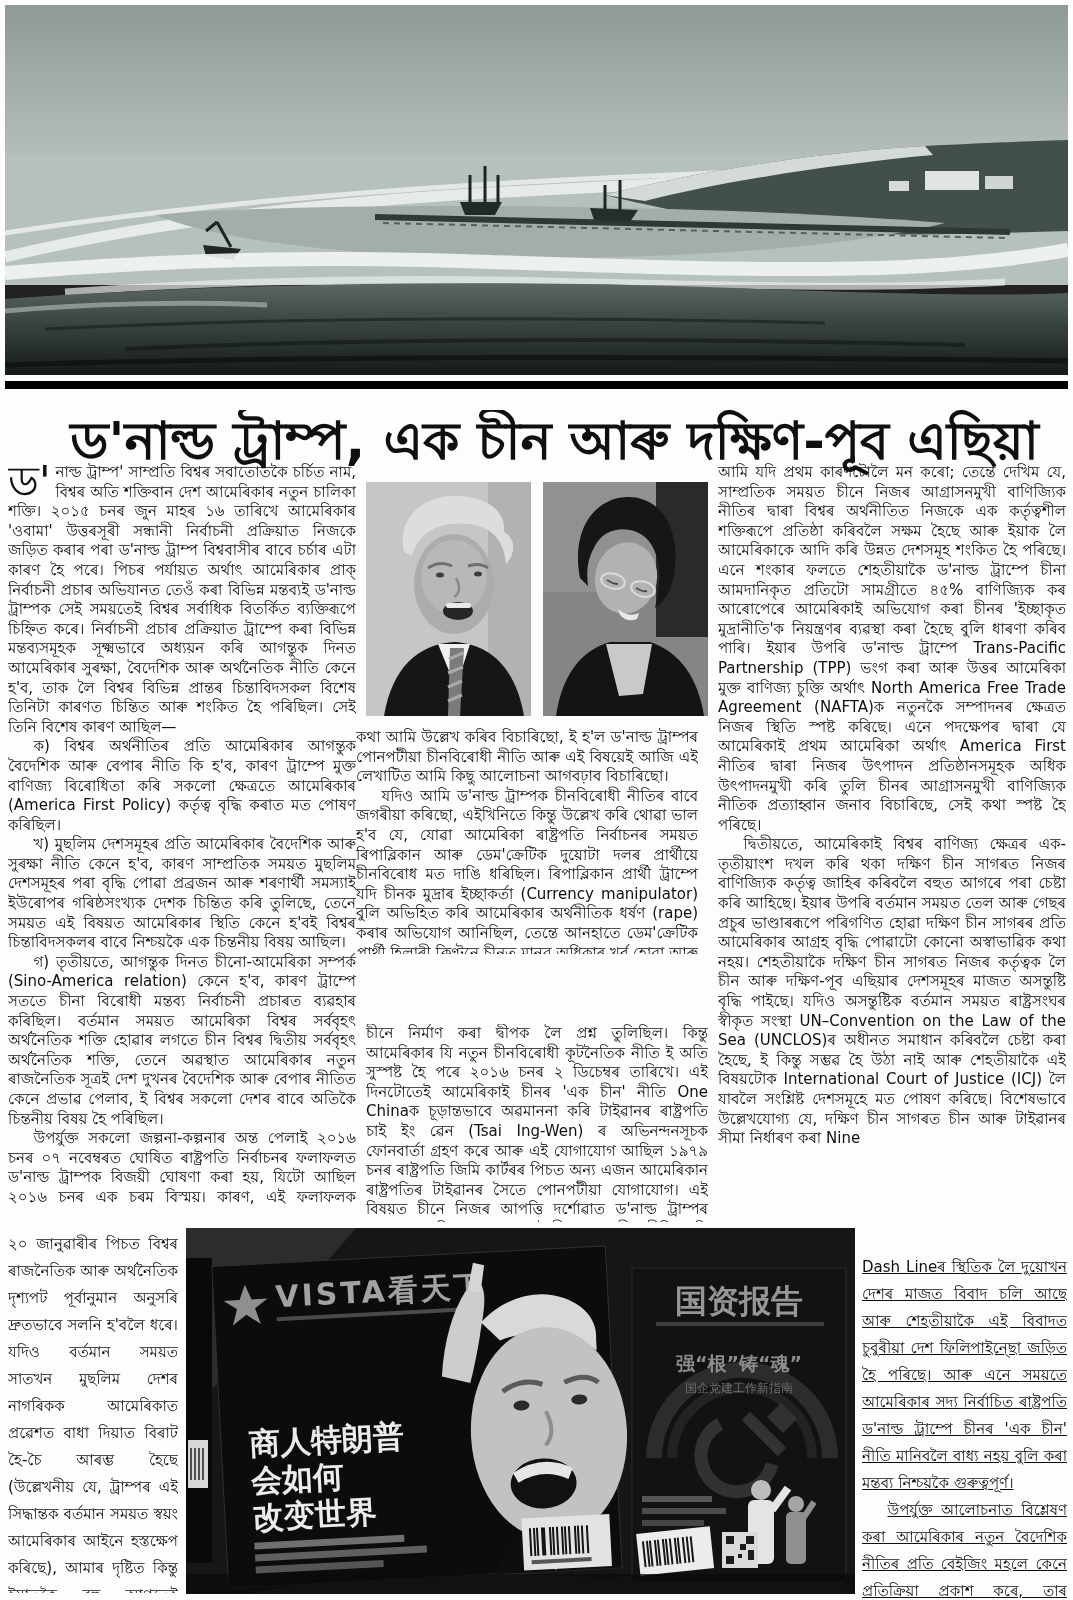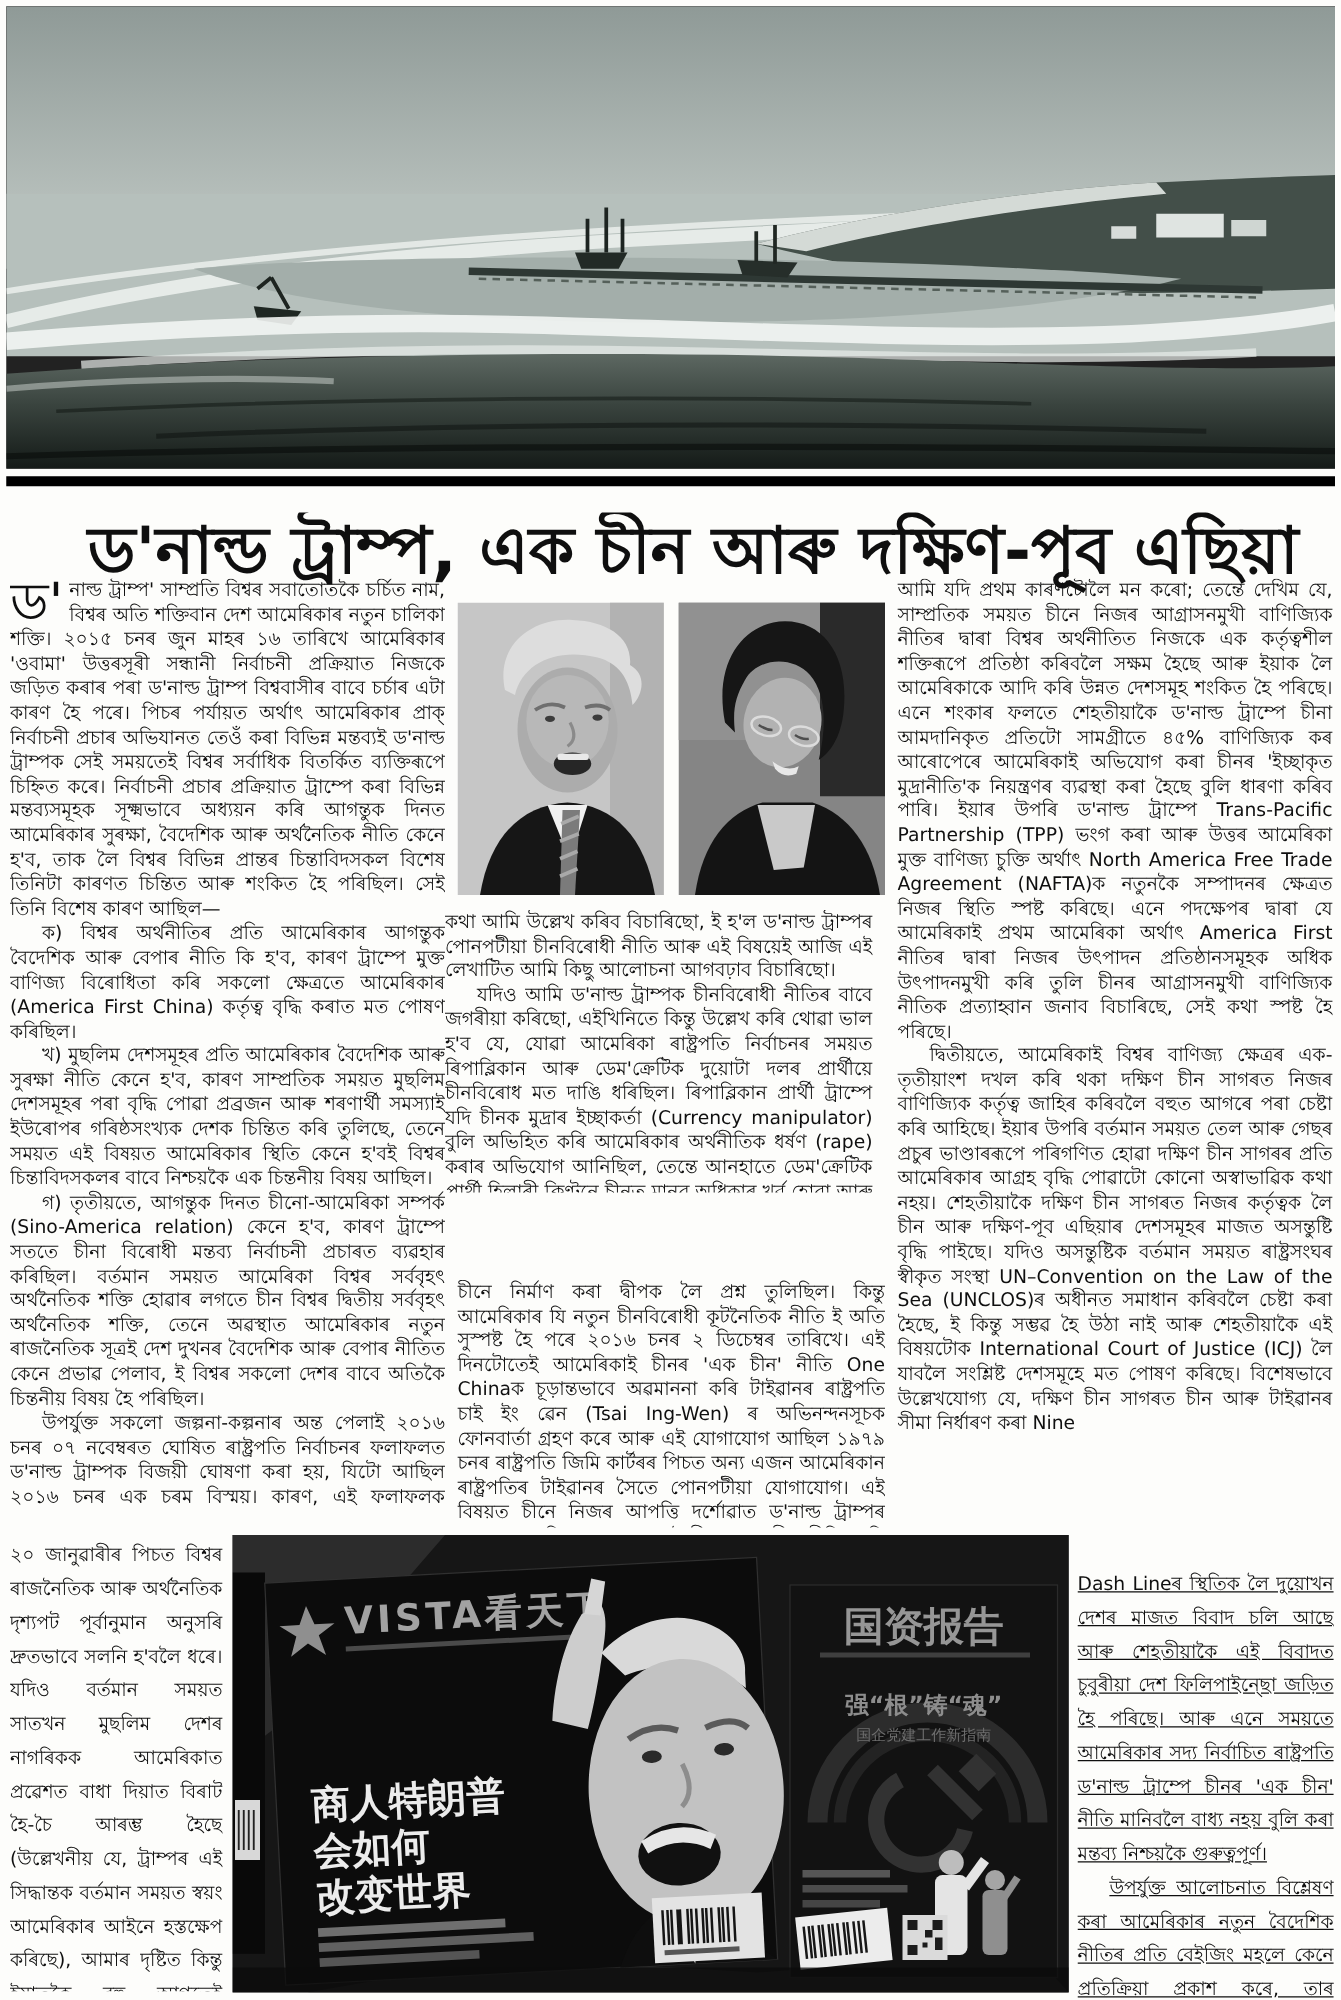--- a/index.html
+++ b/index.html
@@ -67,21 +67,21 @@
       <path d="M0,360 C260,352 620,350 1063,356" stroke="#080c0a" stroke-width="5" fill="none" opacity="0.6"></path>
     </svg>
   </div>
 
   <div class="abs rule" style="left:5px;top:381px;width:1063px;height:8px;"></div>
   <h1 class="abs headline" style="left:0;top:392px;width:1073px;height:66px;">ড'নাল্ড ট্ৰাম্প, এক চীন আৰু দক্ষিণ-পূব এছিয়া</h1>
 
   <div class="abs body-text" style="left:8px;top:463px;width:348px;height:744px;">
     <p class="lead"><span class="dropcap">ড'</span><span>নাল্ড ট্ৰাম্প' সাম্প্ৰতি বিশ্বৰ সবাতোতকৈ চৰ্চিত নাম, বিশ্বৰ অতি শক্তিবান দেশ আমেৰিকাৰ নতুন চালিকা শক্তি। ২০১৫ চনৰ জুন মাহৰ ১৬ তাৰিখে আমেৰিকাৰ 'ওবামা' উত্তৰসূৰী সন্ধানী নিৰ্বাচনী প্ৰক্ৰিয়াত নিজকে জড়িত কৰাৰ পৰা ড'নাল্ড ট্ৰাম্প বিশ্ববাসীৰ বাবে চৰ্চাৰ এটা কাৰণ হৈ পৰে। পিচৰ পৰ্যায়ত অৰ্থাৎ আমেৰিকাৰ প্ৰাক্ নিৰ্বাচনী প্ৰচাৰ অভিযানত তেওঁ কৰা বিভিন্ন মন্তব্যই ড'নাল্ড ট্ৰাম্পক সেই সময়তেই বিশ্বৰ সৰ্বাধিক বিতৰ্কিত ব্যক্তিৰূপে চিহ্নিত কৰে। নিৰ্বাচনী প্ৰচাৰ প্ৰক্ৰিয়াত ট্ৰাম্পে কৰা বিভিন্ন মন্তব্যসমূহক সূক্ষ্মভাবে অধ্যয়ন কৰি আগন্তুক দিনত আমেৰিকাৰ সুৰক্ষা, বৈদেশিক আৰু অৰ্থনৈতিক নীতি কেনে হ'ব, তাক লৈ বিশ্বৰ বিভিন্ন প্ৰান্তৰ চিন্তাবিদসকল বিশেষ তিনিটা কাৰণত চিন্তিত আৰু শংকিত হৈ পৰিছিল। সেই তিনি বিশেষ কাৰণ আছিল—</span></p>
     <div>
-        <p>ক) বিশ্বৰ অৰ্থনীতিৰ প্ৰতি আমেৰিকাৰ আগন্তুক বৈদেশিক আৰু বেপাৰ নীতি কি হ'ব, কাৰণ ট্ৰাম্পে মুক্ত বাণিজ্য বিৰোধিতা কৰি সকলো ক্ষেত্ৰতে আমেৰিকাৰ (America First China) কৰ্তৃত্ব বৃদ্ধি কৰাত মত পোষণ কৰিছিল।</p>
+        <p>ক) বিশ্বৰ অৰ্থনীতিৰ প্ৰতি আমেৰিকাৰ আগন্তুক বৈদেশিক আৰু বেপাৰ নীতি কি হ'ব, কাৰণ ট্ৰাম্পে মুক্ত বাণিজ্য বিৰোধিতা কৰি সকলো ক্ষেত্ৰতে আমেৰিকাৰ (America First Policy) কৰ্তৃত্ব বৃদ্ধি কৰাত মত পোষণ কৰিছিল।</p>
         <p>খ) মুছলিম দেশসমূহৰ প্ৰতি আমেৰিকাৰ বৈদেশিক আৰু সুৰক্ষা নীতি কেনে হ'ব, কাৰণ সাম্প্ৰতিক সময়ত মুছলিম দেশসমূহৰ পৰা বৃদ্ধি পোৱা প্ৰব্ৰজন আৰু শৰণাৰ্থী সমস্যাই ইউৰোপৰ গৰিষ্ঠসংখ্যক দেশক চিন্তিত কৰি তুলিছে, তেনে সময়ত এই বিষয়ত আমেৰিকাৰ স্থিতি কেনে হ'বই বিশ্বৰ চিন্তাবিদসকলৰ বাবে নিশ্চয়কৈ এক চিন্তনীয় বিষয় আছিল।</p>
         <p>গ) তৃতীয়তে, আগন্তুক দিনত চীনো-আমেৰিকা সম্পৰ্ক (Sino-America relation) কেনে হ'ব, কাৰণ ট্ৰাম্পে সততে চীনা বিৰোধী মন্তব্য নিৰ্বাচনী প্ৰচাৰত ব্যৱহাৰ কৰিছিল। বৰ্তমান সময়ত আমেৰিকা বিশ্বৰ সৰ্ববৃহৎ অৰ্থনৈতিক শক্তি হোৱাৰ লগতে চীন বিশ্বৰ দ্বিতীয় সৰ্ববৃহৎ অৰ্থনৈতিক শক্তি, তেনে অৱস্থাত আমেৰিকাৰ নতুন ৰাজনৈতিক সূত্ৰই দেশ দুখনৰ বৈদেশিক আৰু বেপাৰ নীতিত কেনে প্ৰভাৱ পেলাব, ই বিশ্বৰ সকলো দেশৰ বাবে অতিকৈ চিন্তনীয় বিষয় হৈ পৰিছিল।</p>
         <p>উপৰ্যুক্ত সকলো জল্পনা-কল্পনাৰ অন্ত পেলাই ২০১৬ চনৰ ০৭ নবেম্বৰত ঘোষিত ৰাষ্ট্ৰপতি নিৰ্বাচনৰ ফলাফলত ড'নাল্ড ট্ৰাম্পক বিজয়ী ঘোষণা কৰা হয়, যিটো আছিল ২০১৬ চনৰ এক চৰম বিস্ময়। কাৰণ, এই ফলাফলক বিৰোধিতা কৰি, ড'নাল্ড ট্ৰাম্পক ৰাষ্ট্ৰপতিৰূপে স্বীকাৰ কৰাত অসন্তুষ্টি প্ৰকাশ কৰি আমেৰিকাৰ জনগণ ৰাজপথলৈ ওলাই আহি এক বিৰল প্ৰতিবাদৰ উদাহৰণ দাঙি ধৰিছিল। যি কি নহওক, এনে বাদ-প্ৰতিবাদৰ মাজতেই যোৱা ২০ জানুৱাৰী, ২০১৭</p>
       </div>
   </div>
 
   <div class="abs" style="left:366px;top:482px;width:342px;height:234px;">
     <svg width="342" height="234" viewBox="0 0 342 234">
       <rect x="0" y="0" width="165" height="234" fill="#c6c6c6"></rect>
       <rect x="122" y="0" width="43" height="234" fill="#b2b2b2"></rect>

